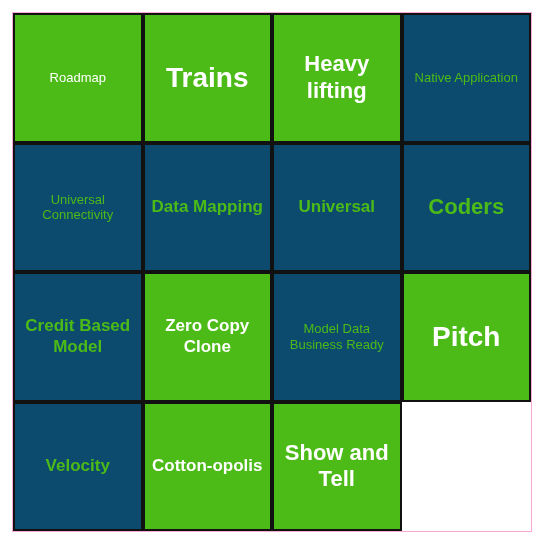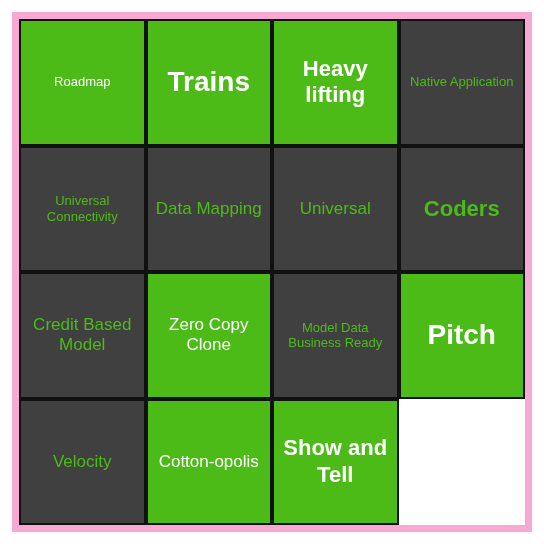--- a/index.html
+++ b/index.html
@@ -14,21 +14,21 @@
       background: white;
       display: flex;
       align-items: center;
       justify-content: center;
       font-family: Arial, sans-serif;
     }
 
     .bingo-board {
       width: 520px;
       height: 520px;
-      border: 7px solid #f9a8d4;
+      border: 1px solid #f9a8d4;
       display: grid;
       grid-template-columns: repeat(4, 1fr);
       grid-template-rows: repeat(4, 1fr);
     }
 
     .cell {
       border: 2px solid #111;
       display: flex;
       align-items: center;
       justify-content: center;
@@ -36,42 +36,42 @@
       padding: 4px;
       overflow: hidden;
     }
 
     .cell.green {
       background-color: #4cbb17;
       color: white;
     }
 
     .cell.white {
-      background-color: #404040;
+      background-color: #0c4a6e;
       color: #4cbb17;
     }
 
     .cell span {
       display: block;
       line-height: 1.2;
     }
 
     .text-xl {
       font-size: 28px;
       font-weight: bold;
     }
 
     .text-lg {
       font-size: 22px;
       font-weight: bold;
     }
 
     .text-md {
       font-size: 17px;
-      font-weight: normal;
+      font-weight: bold;
     }
 
     .text-sm {
       font-size: 13px;
       font-weight: normal;
     }
   </style>
 </head>
 <body>
 

